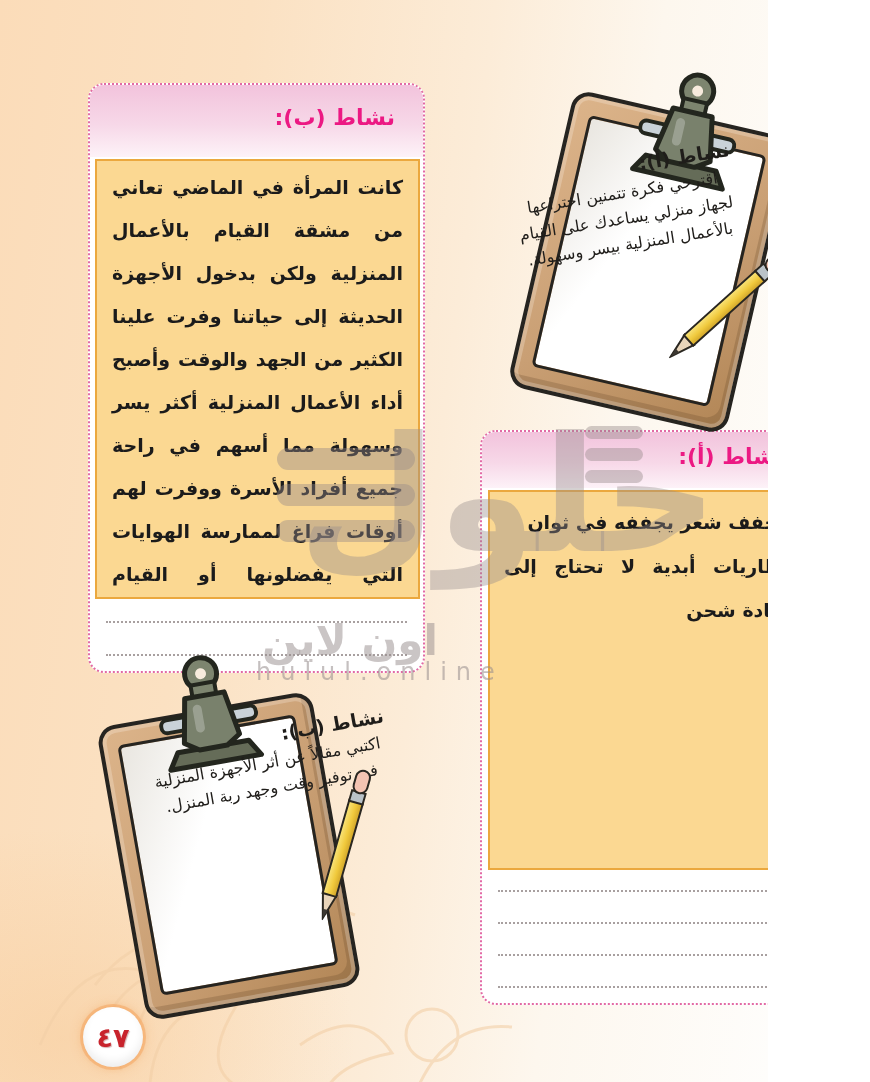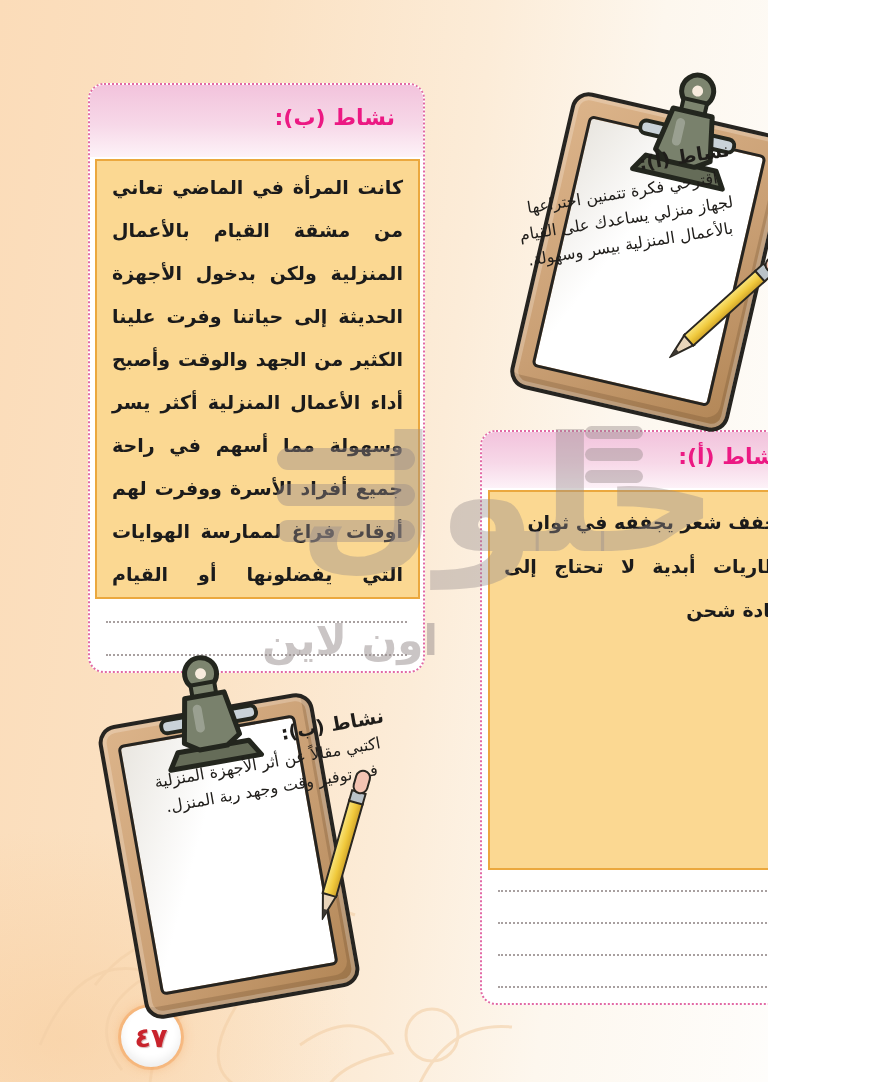--- a/index.html
+++ b/index.html
@@ -65,21 +65,21 @@
   .wm-bars{left:277px;top:448px;}
   .wm-bar{width:138px;height:22px;border-radius:11px;background:rgba(147,137,137,.42);margin-bottom:14px;}
   .wm-bars-sm{left:585px;top:426px;}
   .wm-bar-sm{width:58px;height:13px;border-radius:7px;background:rgba(147,137,137,.42);margin-bottom:9px;}
   .wm-big{left:298px;top:408px;font-size:160px;line-height:1.1;font-weight:bold;color:rgba(150,140,140,.40);direction:rtl;}
   .wm-sub{left:262px;top:616px;font-size:42px;font-weight:bold;direction:rtl;color:rgba(150,140,140,.5);}
   .wm-latin{left:256px;top:658px;font-size:24px;letter-spacing:9px;color:rgba(150,140,140,.55);}
   
   .page-num{position:absolute;left:83px;top:1007px;width:60px;height:60px;border-radius:50%;
     background:#fff;z-index:2;display:flex;align-items:center;justify-content:center;
-    box-shadow:0 0 0 3px rgba(243,152,74,.40),0 0 12px rgba(243,152,74,.55),inset 0 -5px 8px rgba(0,0,0,.07);margin-left:38px;}
+    box-shadow:0 0 0 3px rgba(243,152,74,.40),0 0 12px rgba(243,152,74,.55),inset 0 -5px 8px rgba(0,0,0,.07);}
   .page-num span{color:#c8232c;font-weight:bold;font-size:27px;text-shadow:1px 1px 1px rgba(120,0,0,.3);}
 </style>
 </head>
 <body>
 
 <div id="stage">
 
   <svg class="florals" width="560" height="290" viewBox="0 0 560 290">
     <g stroke="#f3d0a8" fill="none" stroke-width="3">
       <path d="M40 250 q40 -95 112 -72 q-72 42 -30 97"></path>
@@ -190,18 +190,19 @@
     <div class="wm-bar"></div>
     <div class="wm-bar"></div>
   </div>
   <div class="wm wm-bars-sm">
     <div class="wm-bar-sm"></div>
     <div class="wm-bar-sm"></div>
     <div class="wm-bar-sm"></div>
   </div>
   <div class="wm wm-big">حلول</div>
   <div class="wm wm-sub">اون لاين</div>
+  <div class="wm wm-latin">hulul.online</div>
 
   <div class="page-num">
     <span>٤٧</span>
   </div>
 
 </div>
 
 </body></html>

